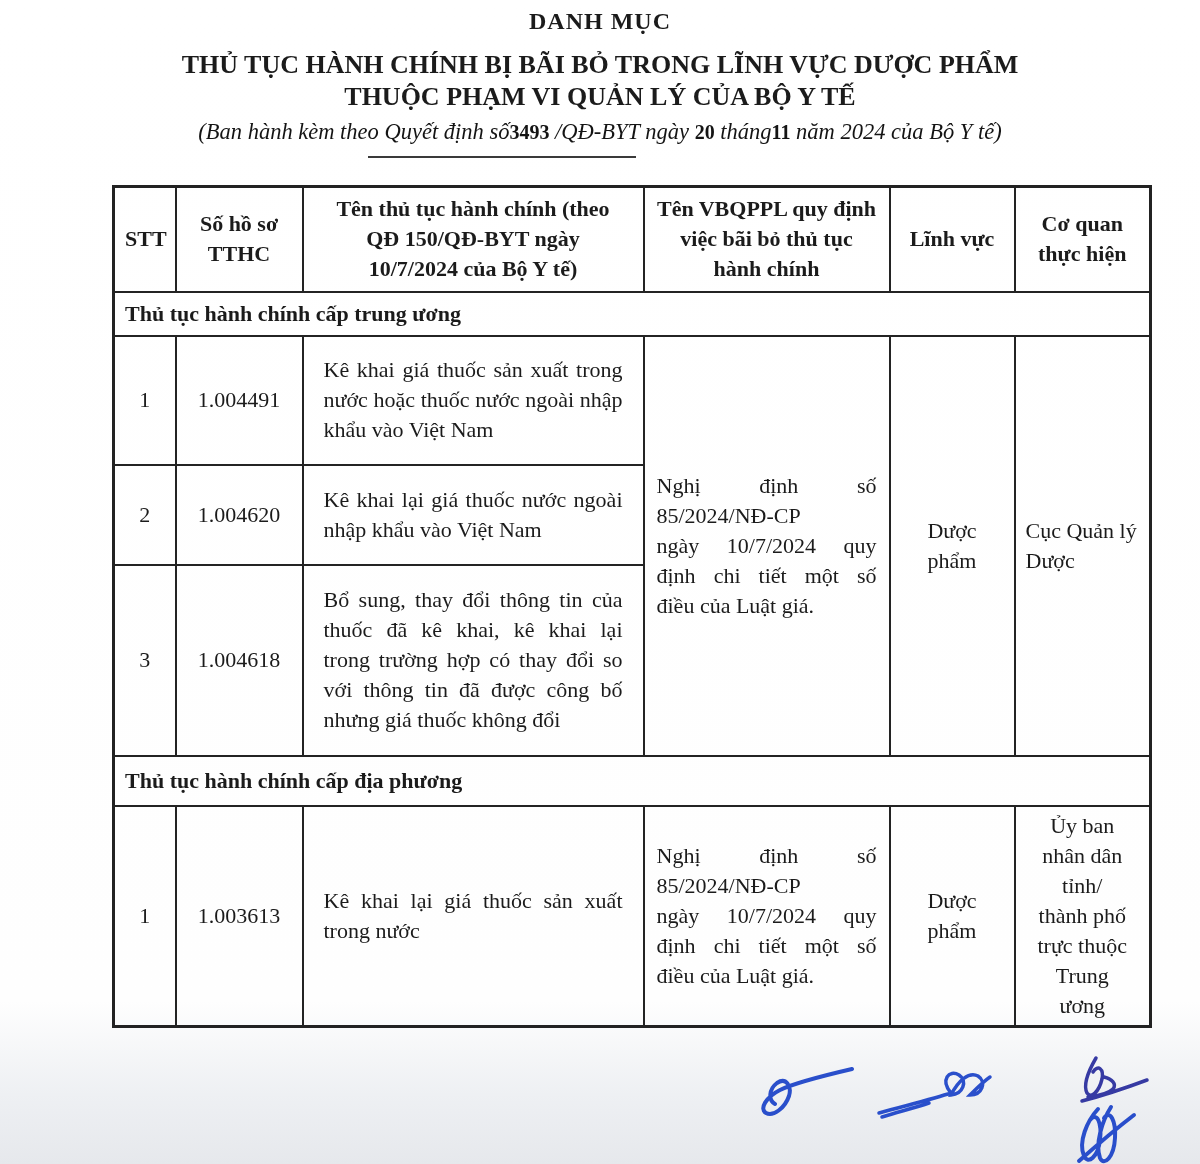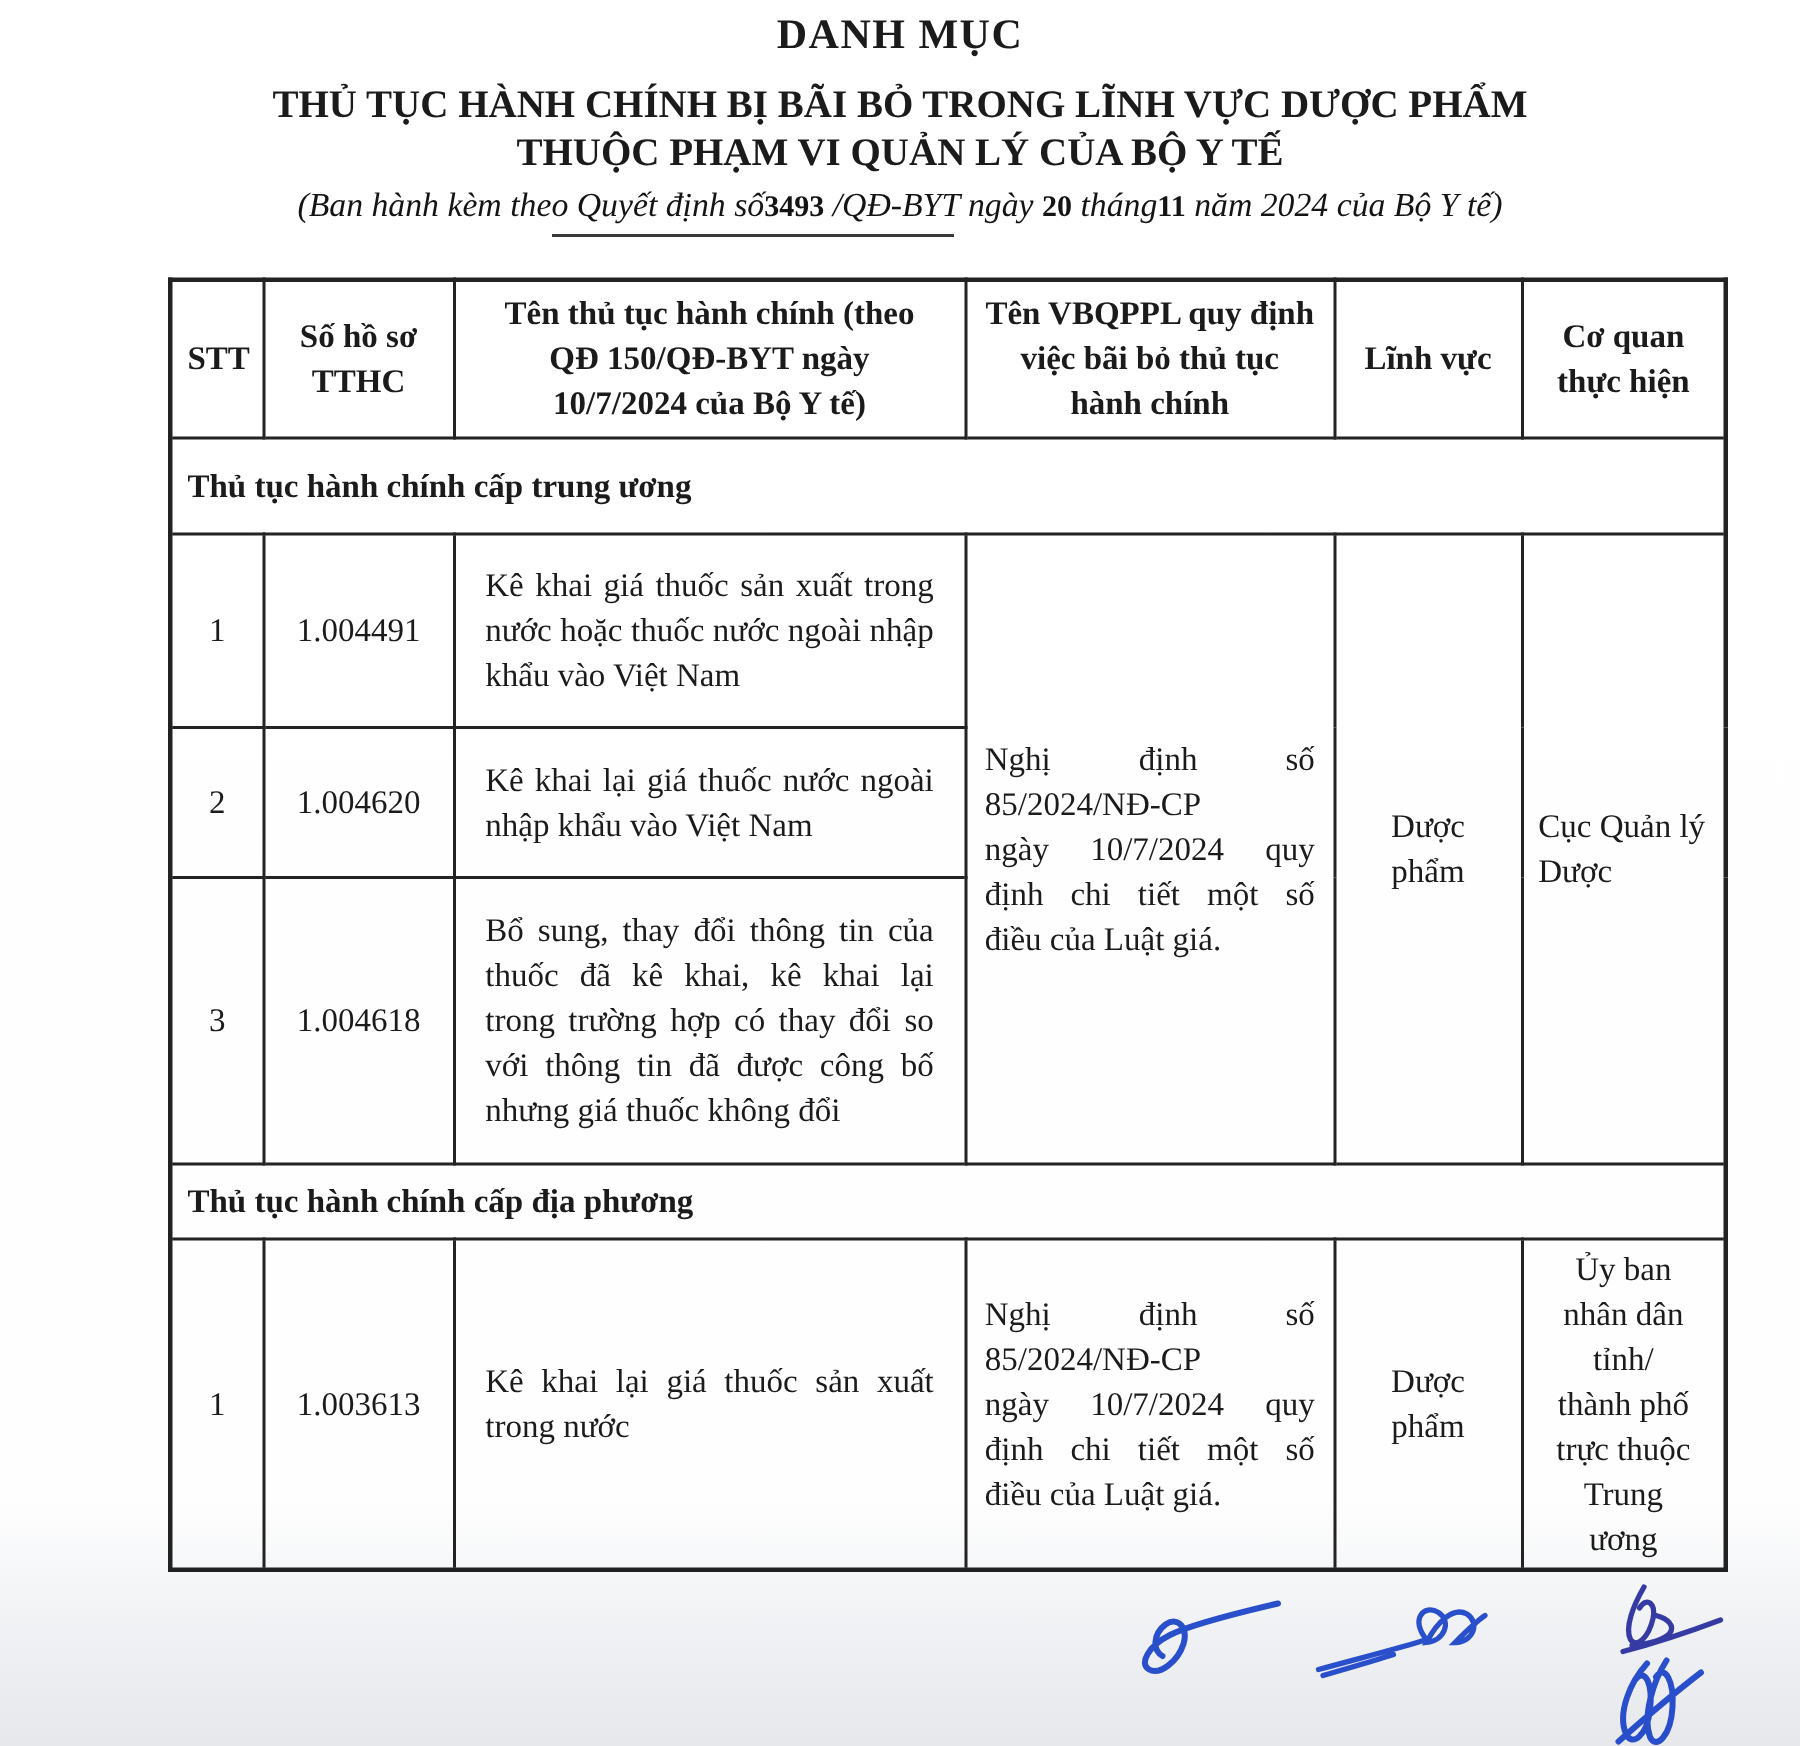--- a/index.html
+++ b/index.html
@@ -7,21 +7,21 @@
     position: relative;
     width: 1200px;
     height: 1164px;
     overflow: hidden;
     background: linear-gradient(180deg, #ffffff 0%, #fefefe 86%, #eef0f3 94%, #e6e8ec 100%);
     font-family: "Liberation Serif", "DejaVu Serif", serif;
     color: #1b1b1b;
   }
   .doc-header { text-align: center; padding-top: 8px; }
   .doc-title {
-    font-size: 28px; font-weight: bold; letter-spacing: 1px;
+    font-size: 24px; font-weight: bold; letter-spacing: 1px;
     margin: 0;
   }
   .doc-heading {
     font-size: 26px; font-weight: bold; line-height: 31px;
     margin: 14px 0 0 0;
   }
   .doc-heading + .doc-heading { margin-top: 1px; }
   .doc-note {
     font-size: 22.5px; font-style: italic; margin-top: 7px;
     color: #141414;
@@ -39,21 +39,21 @@
   }
   table.proc td, table.proc th {
     border: 2px solid #232323;
     font-size: 22px; line-height: 30px;
     vertical-align: middle;
     overflow: hidden;
   }
   th.colh { font-weight: bold; text-align: center; padding: 4px 10px; }
   th.colh.wide { padding: 4px 20px; }
   tr.h-head  { height: 105px; }
-  tr.h-sec   { height: 64px; }
+  tr.h-sec   { height: 44px; }
   tr.h-r1    { height: 129px; }
   tr.h-r2    { height: 100px; }
   tr.h-r3    { height: 191px; }
   tr.h-sec2  { height: 50px; }
   tr.h-r4    { height: 219px; }
   td.section-label {
     font-weight: bold; font-size: 24px; text-align: left; padding: 4px 10px;
   }
   td.c-num { text-align: center; padding: 2px 4px; }
   td.c-ten { text-align: justify; padding: 4px 20px; }

